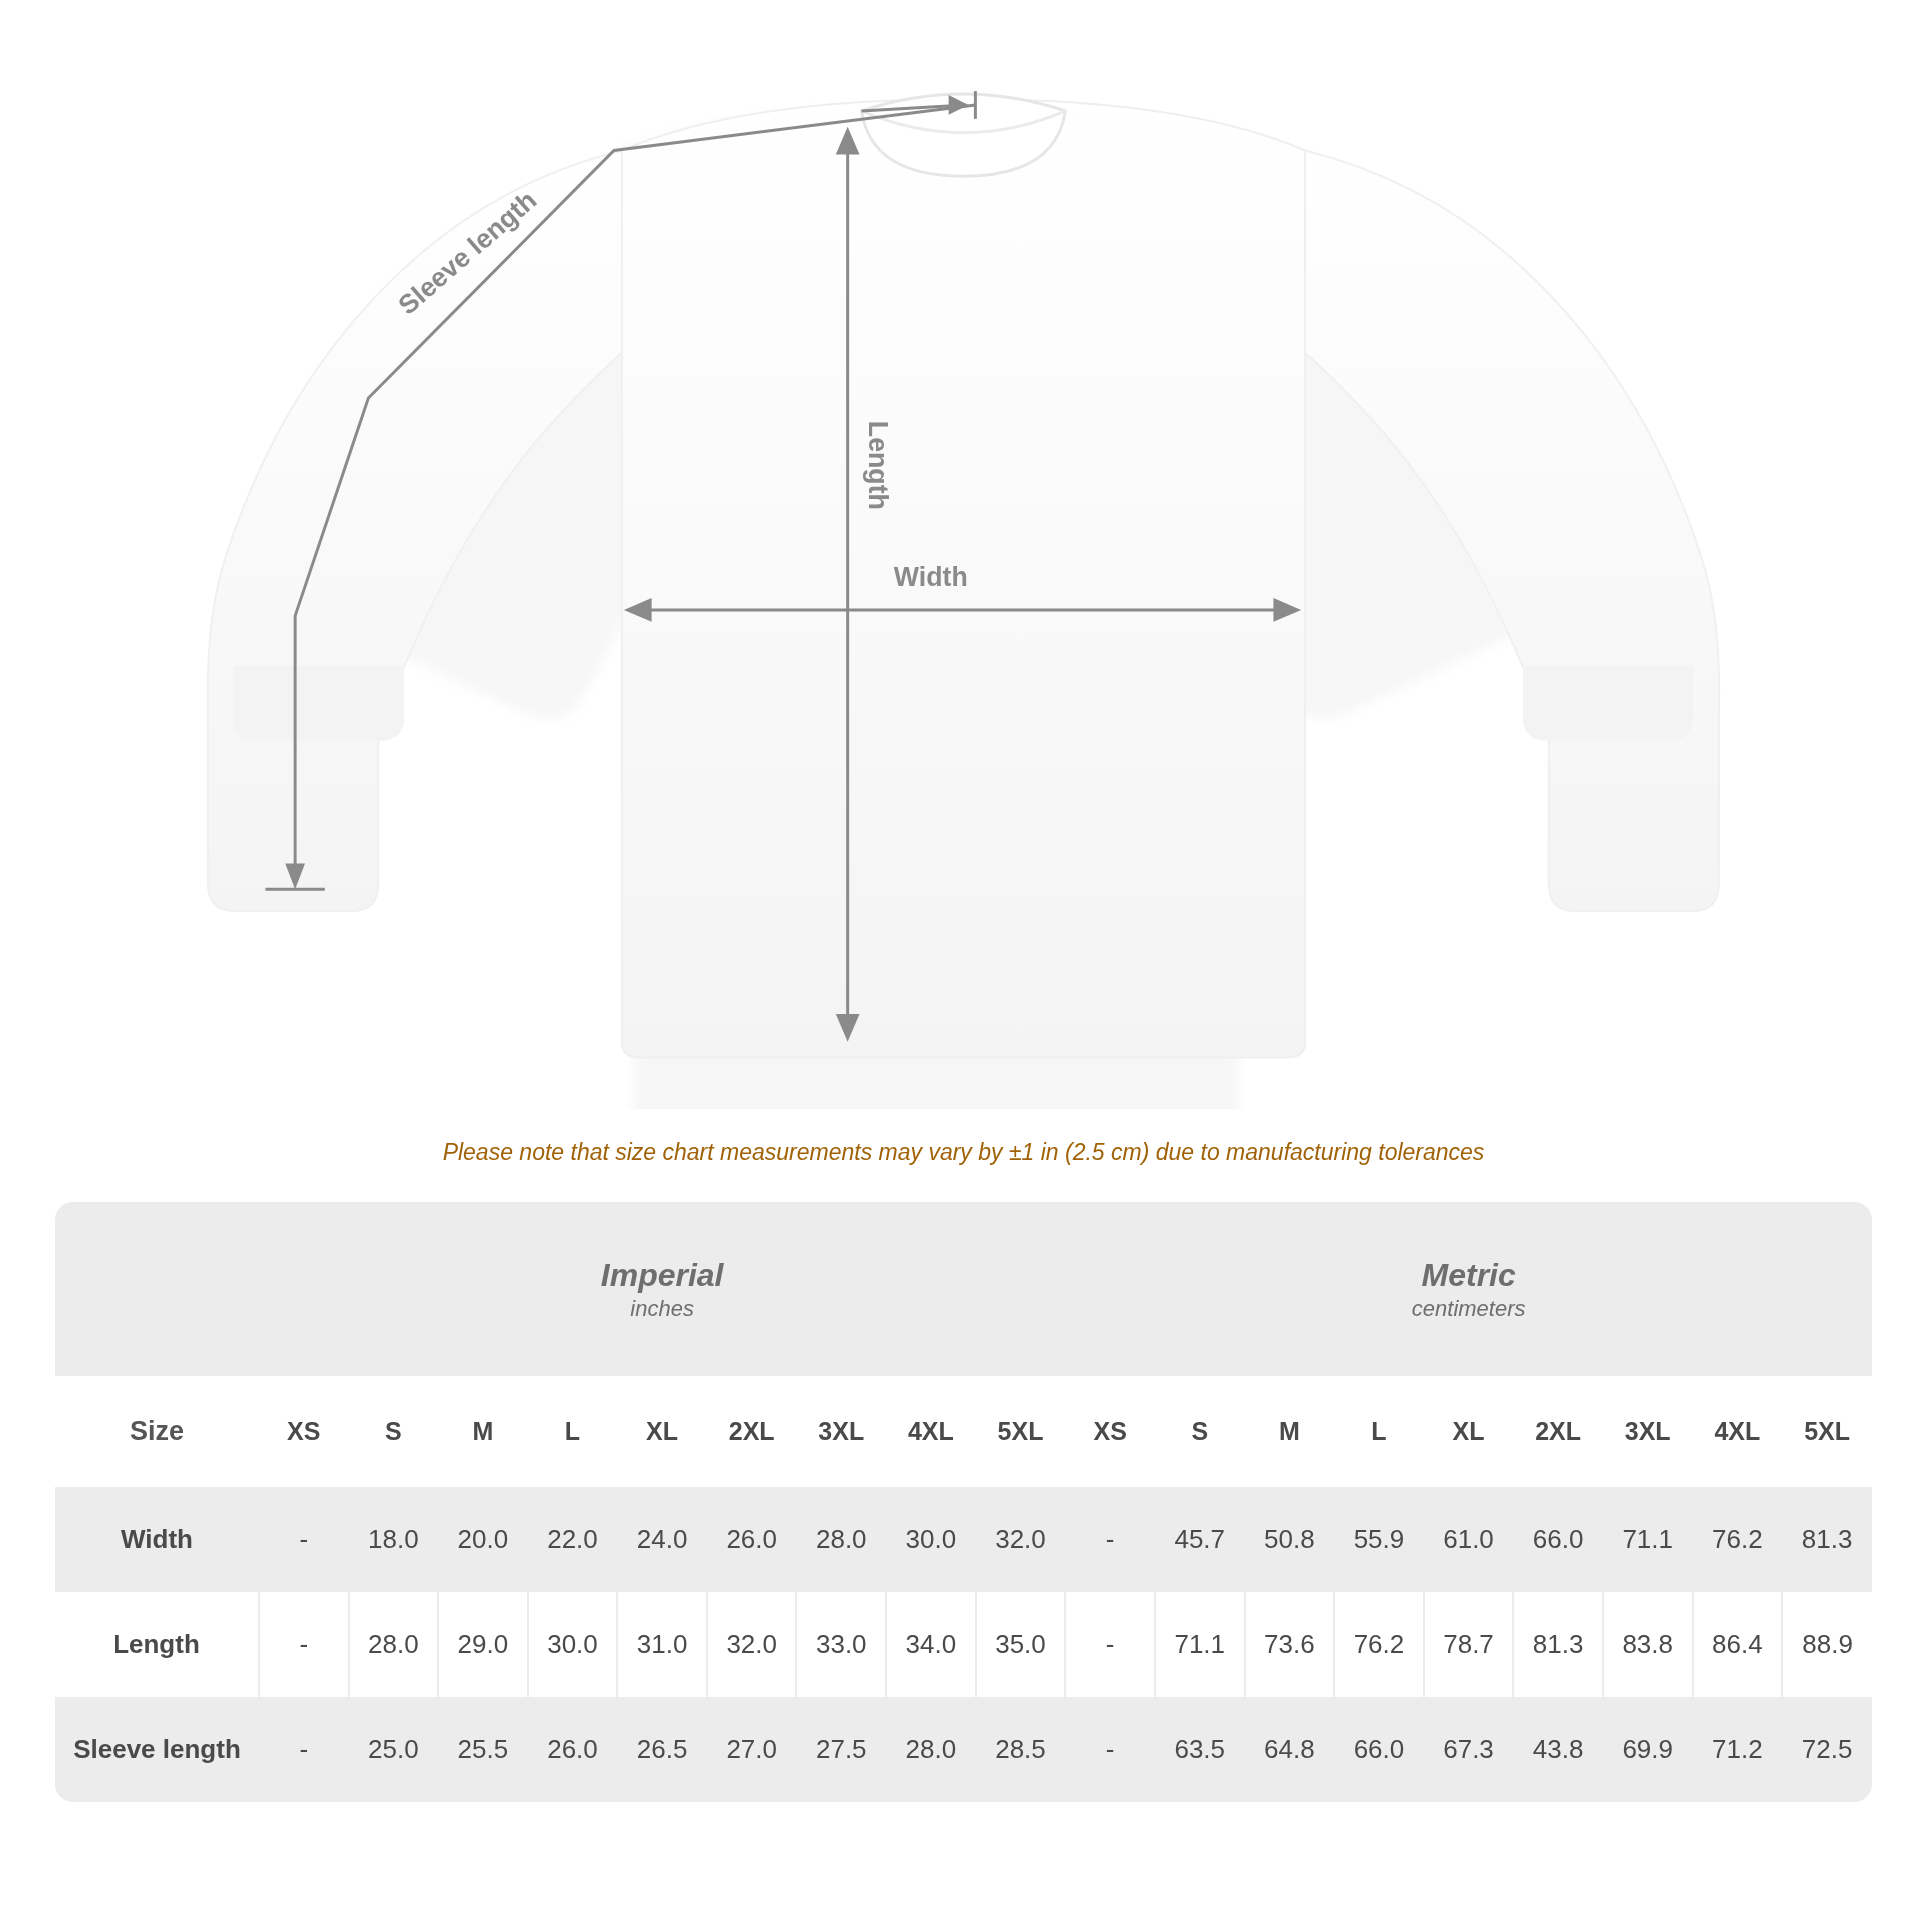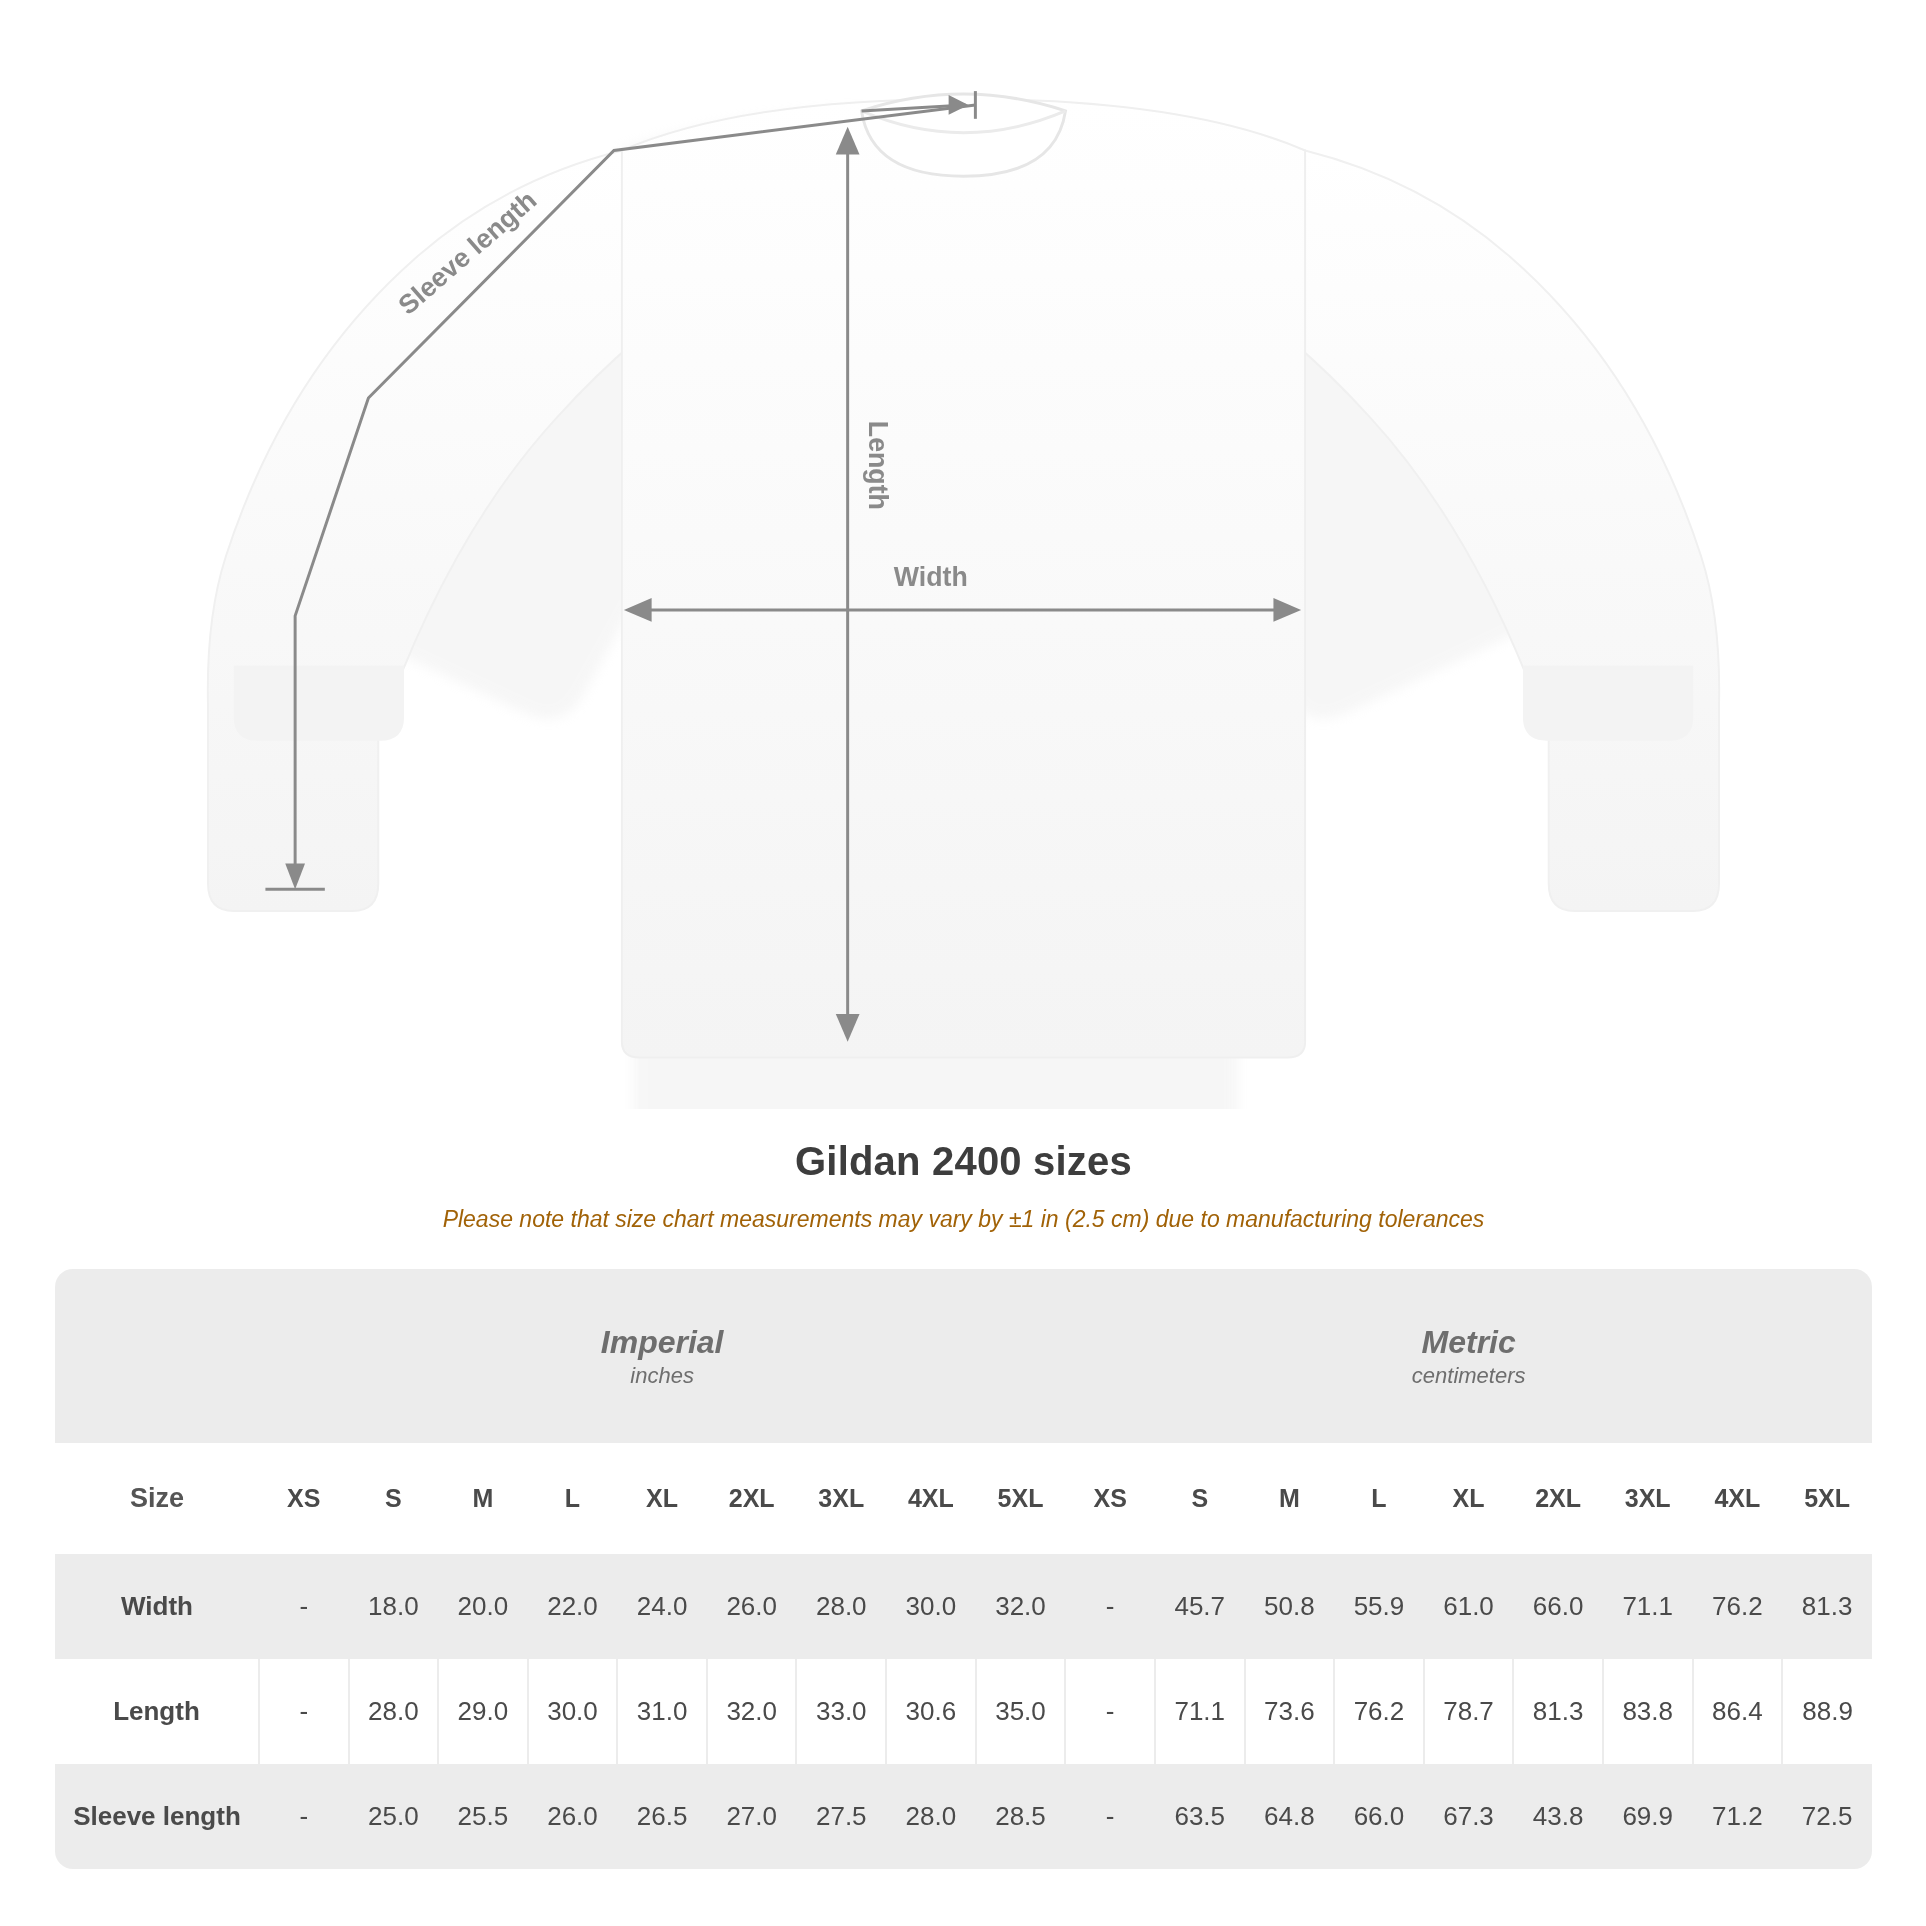--- a/index.html
+++ b/index.html
@@ -193,21 +193,20 @@
       <polygon points="630,616 658,604 658,628" fill="#8a8a8a"></polygon>
       <polygon points="1314,616 1286,604 1286,628" fill="#8a8a8a"></polygon>
 
       <text x="478" y="262" fill="#8a8a8a" font-family="Liberation Sans, sans-serif" font-size="27" font-weight="bold" transform="rotate(-41 478 262)" text-anchor="middle" id="lbl-sleeve">Sleeve length</text>
       <text x="878" y="470" fill="#8a8a8a" font-family="Liberation Sans, sans-serif" font-size="27" font-weight="bold" transform="rotate(90 878 470)" text-anchor="middle" id="lbl-length">Length</text>
       <text x="940" y="592" fill="#8a8a8a" font-family="Liberation Sans, sans-serif" font-size="27" font-weight="bold" text-anchor="middle" id="lbl-width">Width</text>
     </svg>
   </div>
 
   <div class="title-block">
-    <div class="chart-title">Gildan 2400 sizes</div>
     <div class="chart-note">Please note that size chart measurements may vary by ±1 in (2.5 cm) due to manufacturing tolerances</div>
   </div>
 
   <div class="table-wrap">
     <table class="size-table">
       <colgroup>
         <col class="c-label">
         <col class="c-val">
           <col class="c-val">
           <col class="c-val">
@@ -286,21 +285,21 @@
 
         <tr class="data-row row-plain">
           <td class="rowlabel">Length</td>
           <td class="cell-divider">-</td>
           <td class="cell-divider">28.0</td>
           <td class="cell-divider">29.0</td>
           <td class="cell-divider">30.0</td>
           <td class="cell-divider">31.0</td>
           <td class="cell-divider">32.0</td>
           <td class="cell-divider">33.0</td>
-          <td class="cell-divider">30.6</td>
+          <td class="cell-divider">34.0</td>
           <td class="cell-divider">35.0</td>
           <td class="cell-divider">-</td>
           <td class="cell-divider">71.1</td>
           <td class="cell-divider">73.6</td>
           <td class="cell-divider">76.2</td>
           <td class="cell-divider">78.7</td>
           <td class="cell-divider">81.3</td>
           <td class="cell-divider">83.8</td>
           <td class="cell-divider">86.4</td>
           <td class="cell-divider">88.9</td>

